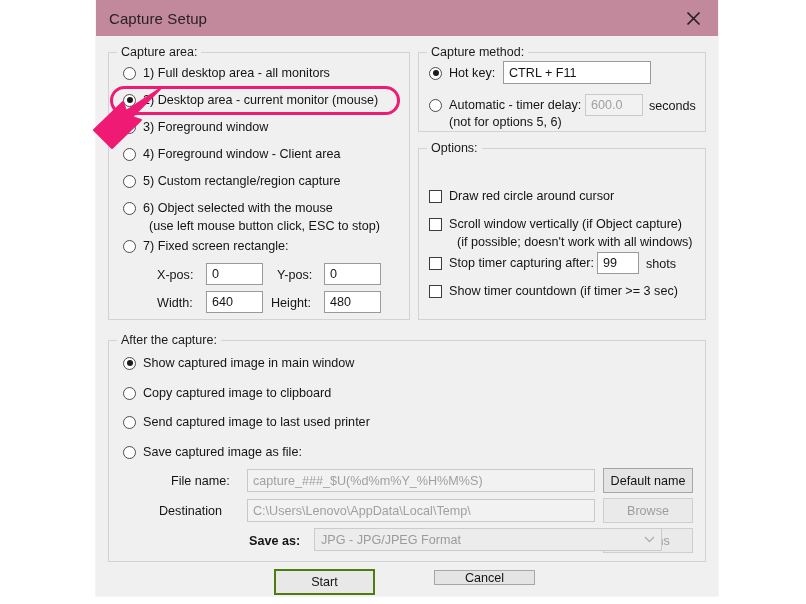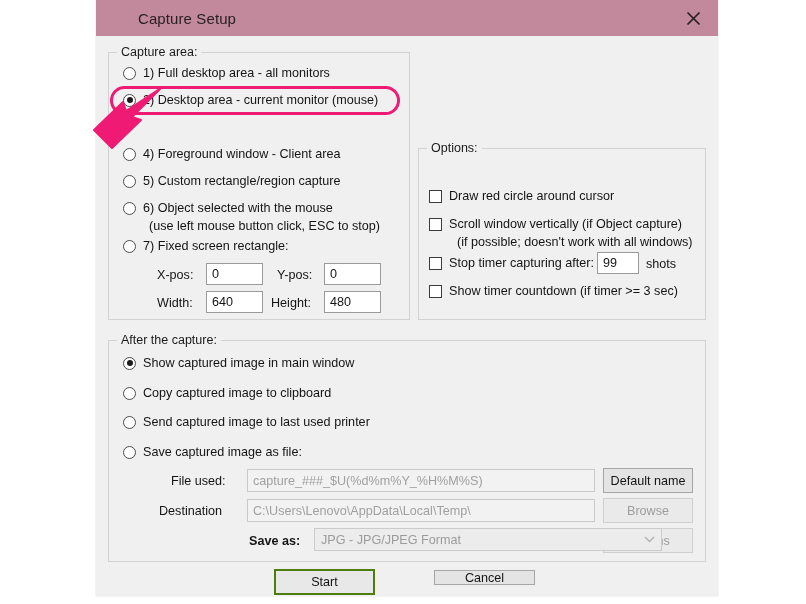--- a/index.html
+++ b/index.html
@@ -27,21 +27,20 @@
     box-shadow: 0 0 1px rgba(0,0,0,0.25);
   }
 
   
   #titlebar {
     position: relative;
     height: 36px;
     background: #c1899b;
     display: flex;
     align-items: center;
-    padding-left: 29px;
   }
   #title-text {
     margin-left: 13px;
     font-size: 15px;
     color: #2a2024;
     letter-spacing: 0.1px;
   }
   #close-btn {
     position: absolute;
     right: 8px;
@@ -258,20 +257,24 @@
     <div class="row" style="left:14px; top:13px;">
       <span class="radio"></span>
       <span>1) Full desktop area - all monitors</span>
     </div>
 
     <div class="row" style="left:14px; top:40px;">
       <span class="radio checked"></span>
       <span>2) Desktop area - current monitor (mouse)</span>
     </div>
 
+    <div class="row" style="left:14px; top:67px;">
+      <span class="radio"></span>
+      <span>3) Foreground window</span>
+    </div>
 
     <div class="row" style="left:14px; top:94px;">
       <span class="radio"></span>
       <span>4) Foreground window - Client area</span>
     </div>
 
     <div class="row" style="left:14px; top:121px;">
       <span class="radio"></span>
       <span>5) Custom rectangle/region capture</span>
     </div>
@@ -293,20 +296,37 @@
     <span class="flabel" style="left:168px; top:215px;">Y-pos:</span>
     <div class="tbox" style="left:215px; top:210px; width:57px; height:22px;">0</div>
 
     <span class="flabel" style="left:48px; top:243px;">Width:</span>
     <div class="tbox" style="left:97px; top:238px; width:57px; height:22px;">640</div>
 
     <span class="flabel" style="left:162px; top:243px;">Height:</span>
     <div class="tbox" style="left:215px; top:238px; width:57px; height:22px;">480</div>
   </div>
 
+  <div class="group" id="grp-capture-method">
+    <span class="legend">Capture method:</span>
+
+    <div class="row" style="left:10px; top:13px;">
+      <span class="radio checked"></span>
+      <span>Hot key:</span>
+    </div>
+    <div class="tbox" style="left:84px; top:8px; width:148px; height:23px;">CTRL + F11</div>
+
+    <div class="row" style="left:10px; top:45px;">
+      <span class="radio"></span>
+      <span>Automatic - timer delay:</span>
+    </div>
+    <div class="tbox disabled" style="left:166px; top:41px; width:58px; height:22px;">600.0</div>
+    <span class="flabel" style="left:230px; top:46px;">seconds</span>
+    <span class="sublabel" style="left:30px; top:62px;">(not for options 5, 6)</span>
+  </div>
 
   <div class="group" id="grp-options">
     <span class="legend">Options:</span>
 
 
     <div class="row" style="left:10px; top:40px;">
       <span class="checkbox"></span>
       <span>Draw red circle around cursor</span>
     </div>
 
@@ -345,21 +365,21 @@
     <div class="row" style="left:14px; top:104px;">
       <span class="radio"></span>
       <span>Save captured image as file:</span>
     </div>
 
     <div class="row" style="left:14px; top:74px;">
       <span class="radio"></span>
       <span>Send captured image to last used printer</span>
     </div>
 
-    <span class="flabel" style="left:62px; top:133px;">File used:</span>
+    <span class="flabel" style="left:62px; top:133px;">File name:</span>
     <div class="tbox disabled" style="left:138px; top:128px; width:348px; height:23px;">capture_###_$U(%d%m%Y_%H%M%S)</div>
     <div class="btn" style="left:494px; top:127px; width:90px; height:25px;">Default name</div>
 
     <span class="flabel" style="left:50px; top:163px;">Destination</span>
     <div class="tbox disabled" style="left:138px; top:158px; width:348px; height:23px;">C:\Users\Lenovo\AppData\Local\Temp\</div>
     <div class="btn disabled" style="left:494px; top:157px; width:90px; height:25px;">Browse</div>
 
     <span class="flabel" style="left:140px; top:193px; font-weight:bold;">Save as:</span>
     <div class="btn disabled" style="left:494px; top:187px; width:90px; height:25px;">Options</div>
   </div>

